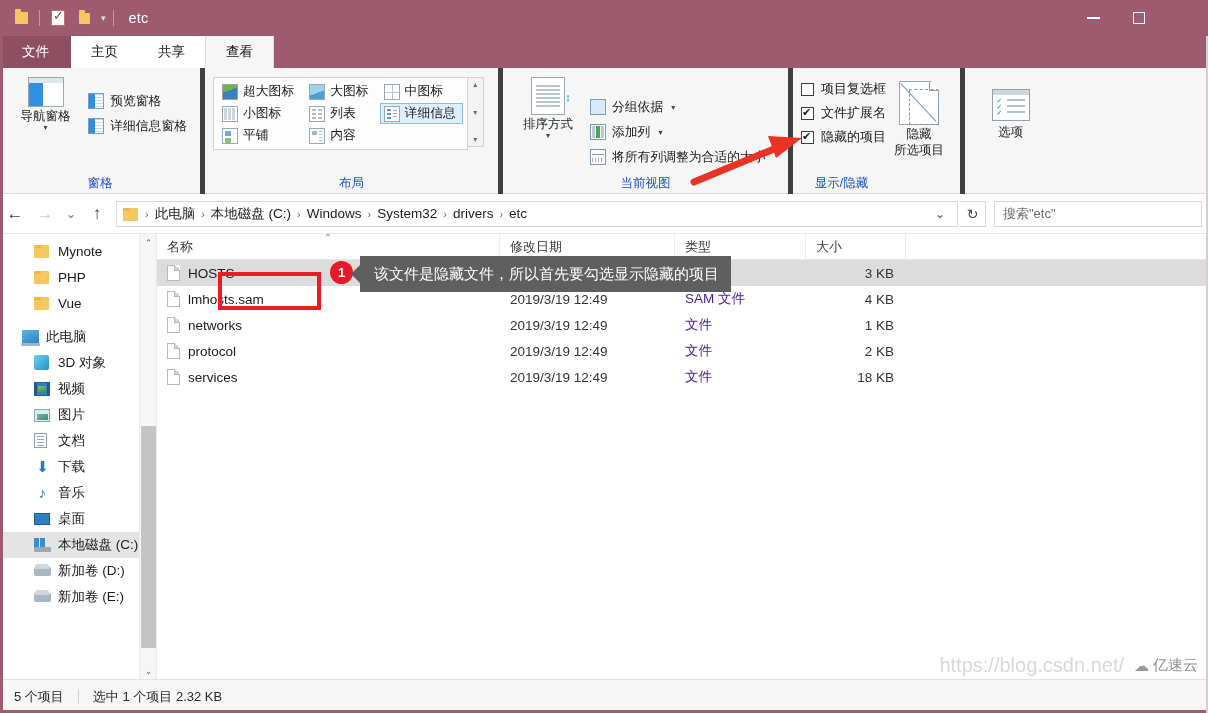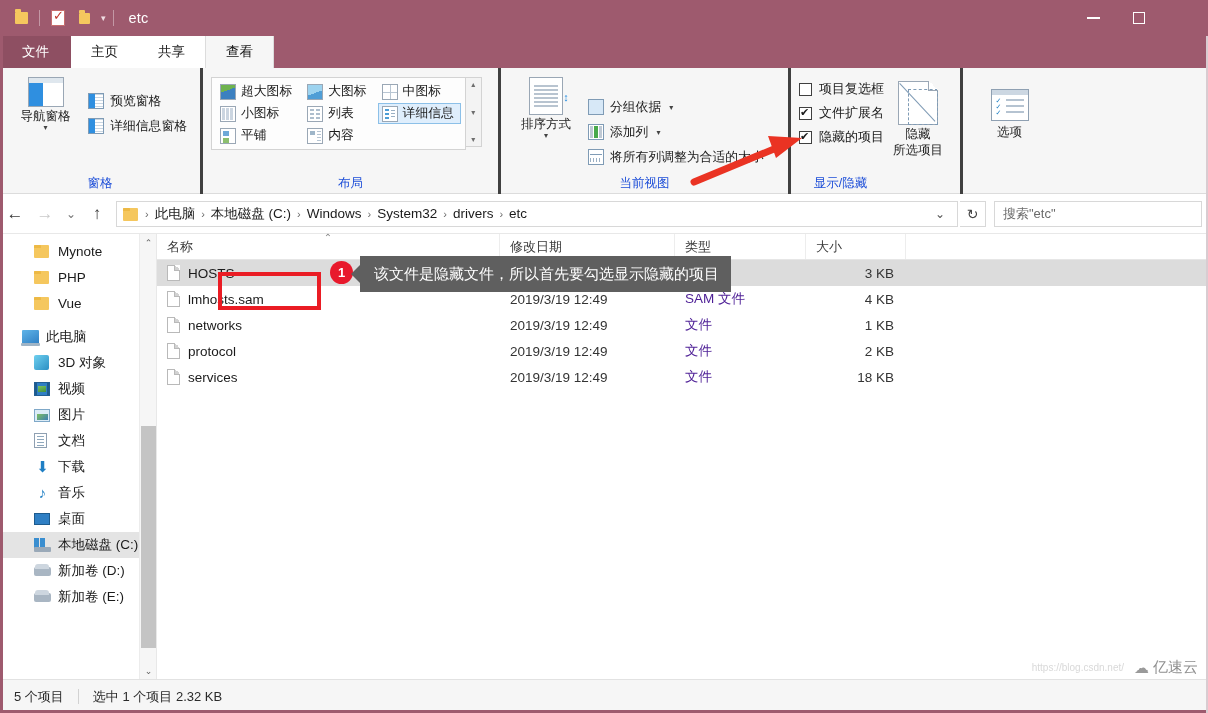--- a/index.html
+++ b/index.html
@@ -85,21 +85,21 @@
   
   .ribbon {
     position: absolute; left: 0; top: 68px; width: 1208px; height: 126px;
     background: #f6f6f6; border-bottom: 1px solid #dcdcdc;
     display: flex;
   }
   .rgroup {
     position: relative; height: 126px; padding: 5px 8px 0 8px;
     display: flex; flex-direction: column;
   }
-  .rgroup + .rgroup { border-left: 3px solid #404040; }
+  .rgroup + .rgroup { border-left: 5px solid #404040; }
   .rgroup-body { flex: 1; display: flex; align-items: flex-start; }
   .rgroup-label {
     text-align: center; font-size: 12.5px; color: #1d4ed8;
     height: 22px; line-height: 22px;
   }
 
   
   .bigbtn {
     width: 80px; display: flex; flex-direction: column; align-items: center;
     padding-top: 4px; cursor: default;
@@ -388,21 +388,21 @@
 
   
   .statusbar {
     position: absolute; left: 0; bottom: 0; width: 1208px; height: 34px;
     background: #f6f6f6; border-top: 1px solid #e2e2e2;
     display: flex; align-items: center; font-size: 13px; color: #2b2b2b;
   }
   .status-item { padding: 0 14px; }
   .status-sep { width: 1px; height: 15px; background: #d2d2d2; }
   .status-right { margin-left: auto; display:flex; align-items:center; gap:10px; padding-right: 10px;}
-  .wmk { color: #d9d9d9; font-size: 10px; }
+  .wmk { color: #d9d9d9; font-size: 20px; }
   .wmk2 { color: #8f8f8f; font-size: 15px; display:flex; align-items:center; gap:4px;}
   .wmk2 .cloud { font-size: 15px; color: #9a9a9a; }
   .bottom-accent {
     position: absolute; left: 0; bottom: 0; width: 1208px; height: 3px;
     background: #9e5a6e;
   }
   .left-accent {
     position: absolute; left: 0; top: 0; width: 3px; height: 713px; background: #9e5a6e;
   }
   .right-accent {

